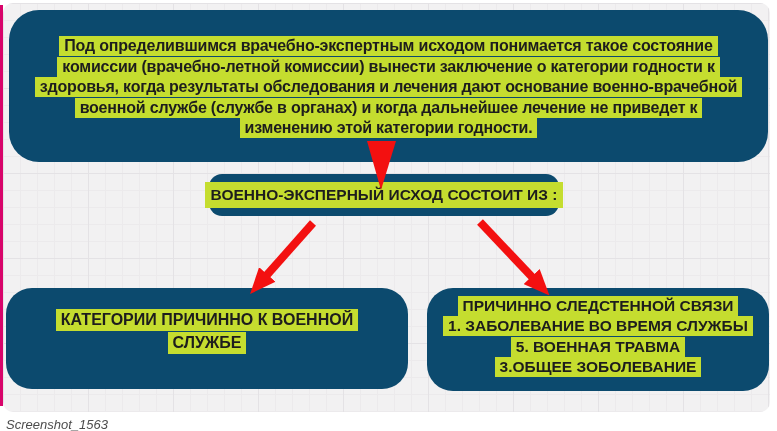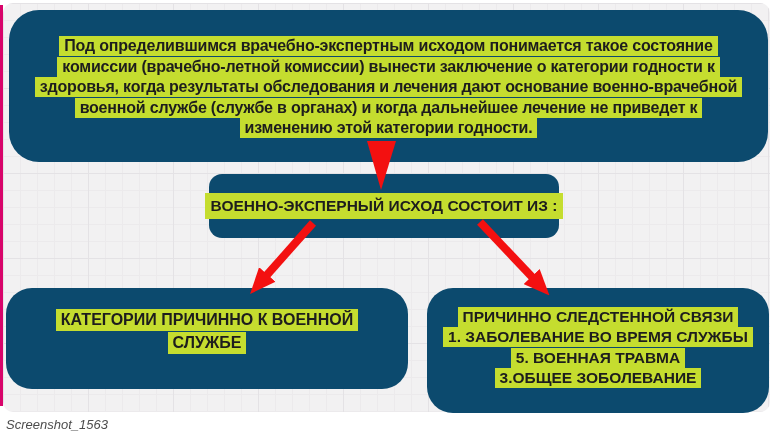--- a/index.html
+++ b/index.html
@@ -25,33 +25,33 @@
 
   .hl { display:inline-block; background:#c5dd2f; padding:0 5px;
         white-space:nowrap; }
 
   .def-box { left:9px; top:10px; width:759px; height:152px;
              border-radius:30px; padding-top:26px;
              font-size:16px; letter-spacing:-0.2px; }
   .def-box .line { height:20.5px; }
   .def-box .hl { line-height:20px; height:20px; }
 
-  .mid-box { left:209px; top:174px; width:350px; height:64px;
+  .mid-box { left:209px; top:174px; width:350px; height:42px;
              border-radius:13px; display:flex; align-items:center;
              justify-content:center; font-size:15.5px; }
   .mid-box .hl { line-height:26px; height:26px; padding:0 6px; }
 
   .cat-box { left:6px; top:288px; width:402px; height:101px;
              border-radius:26px; display:flex; flex-direction:column;
              align-items:center; justify-content:center;
              font-size:16px; padding-bottom:14px; }
   .cat-box .line { height:23px; }
   .cat-box .hl { line-height:22px; height:22px; }
 
-  .causal-box { left:427px; top:288px; width:342px; height:125px;
+  .causal-box { left:427px; top:288px; width:342px; height:103px;
                 border-radius:26px; display:flex; flex-direction:column;
                 align-items:center; justify-content:center;
                 font-size:15.5px; padding-bottom:6px; }
   .causal-box .line { height:20.5px; }
   .causal-box .hl { line-height:20px; height:20px; }
 
   .arrows { position:absolute; left:0; top:0; width:777px; height:431px;
             pointer-events:none; }
 
   .caption { position:absolute; left:6px; top:416px; font-style:italic;

